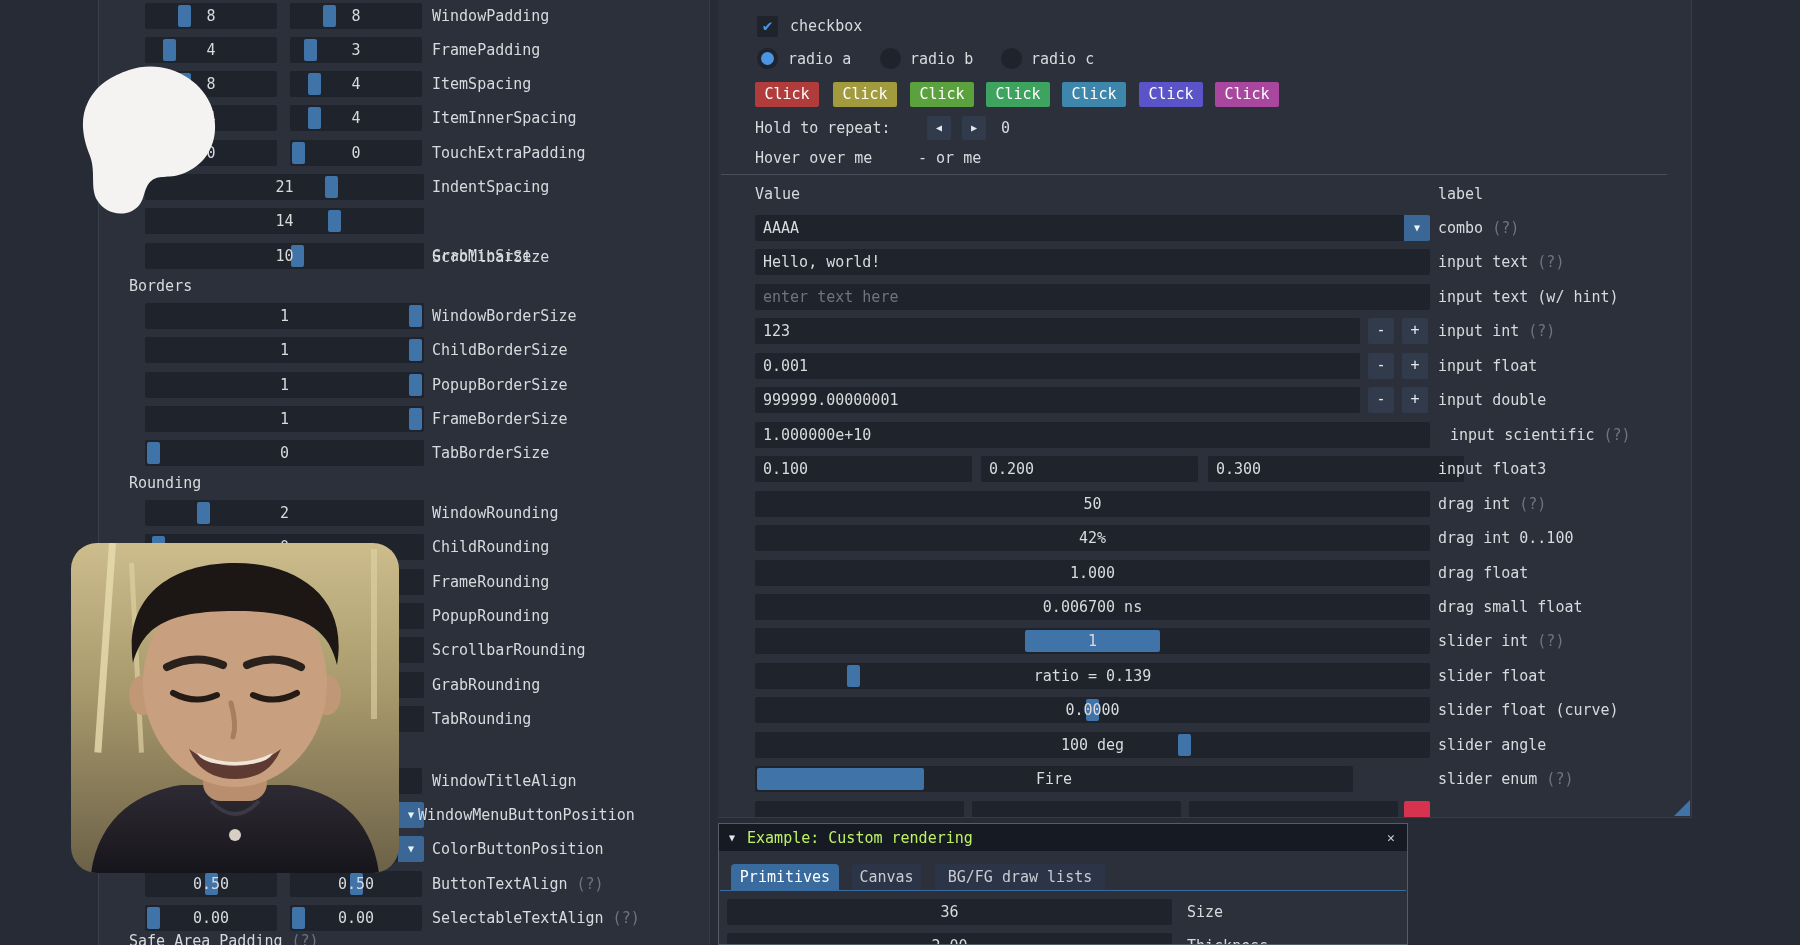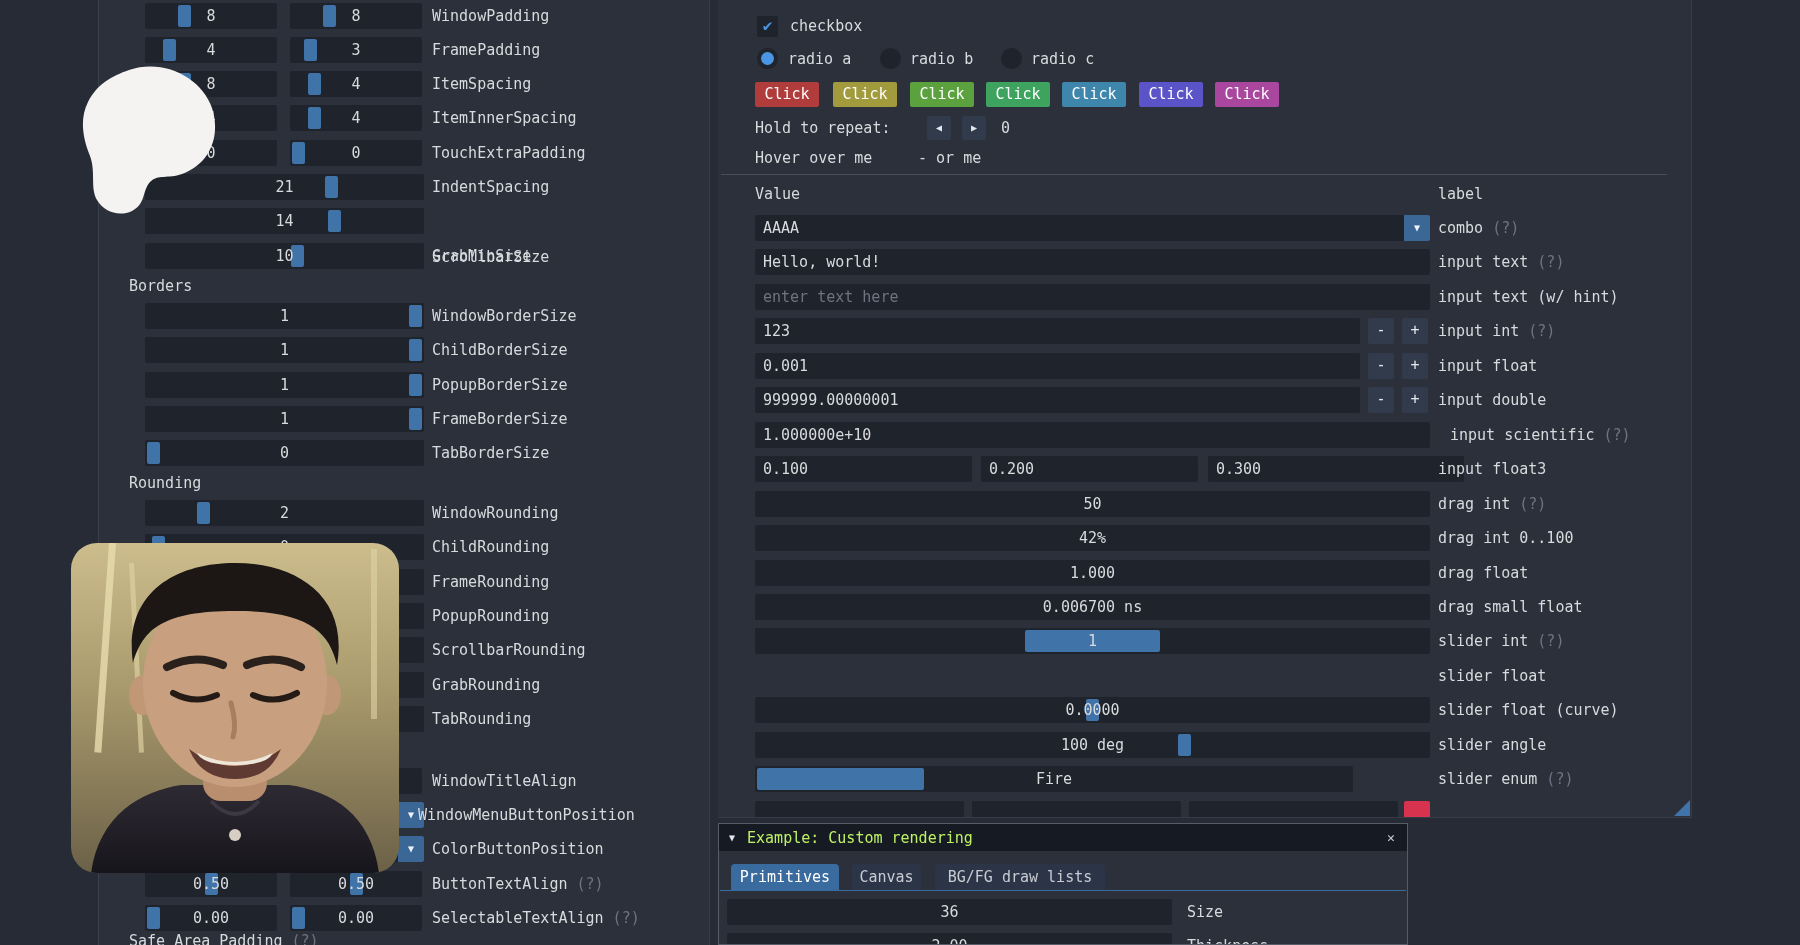--- a/index.html
+++ b/index.html
@@ -378,20 +378,24 @@
           <span class="lbl" style="left: 720px; top: 0px;">drag small float</span>
         </div>
         <div class="wrow" style="top: 628.4px;">
           <div class="frame" style="left: 37px; width: 675px;">
             <div class="grab" style="left: 270px; width: 135px;"></div>
             <span class="fval c">1</span>
           </div>
           <span class="lbl" style="left: 720px; top: 0px;">slider int<span class="help"> (?)</span></span>
         </div>
         <div class="wrow" style="top: 662.85px;">
+          <div class="frame" style="left: 37px; width: 675px;">
+            <div class="grab" style="left: 92px; width: 13px;"></div>
+            <span class="fval c">ratio = 0.139</span>
+          </div>
           <span class="lbl" style="left: 720px; top: 0px;">slider float</span>
         </div>
         <div class="wrow" style="top: 697.3px;">
           <div class="frame" style="left: 37px; width: 675px;">
             <div class="grab" style="left: 331px; width: 13px;"></div>
             <span class="fval c">0.0000</span>
           </div>
           <span class="lbl" style="left: 720px; top: 0px;">slider float (curve)</span>
         </div>
         <div class="wrow" style="top: 731.75px;">

